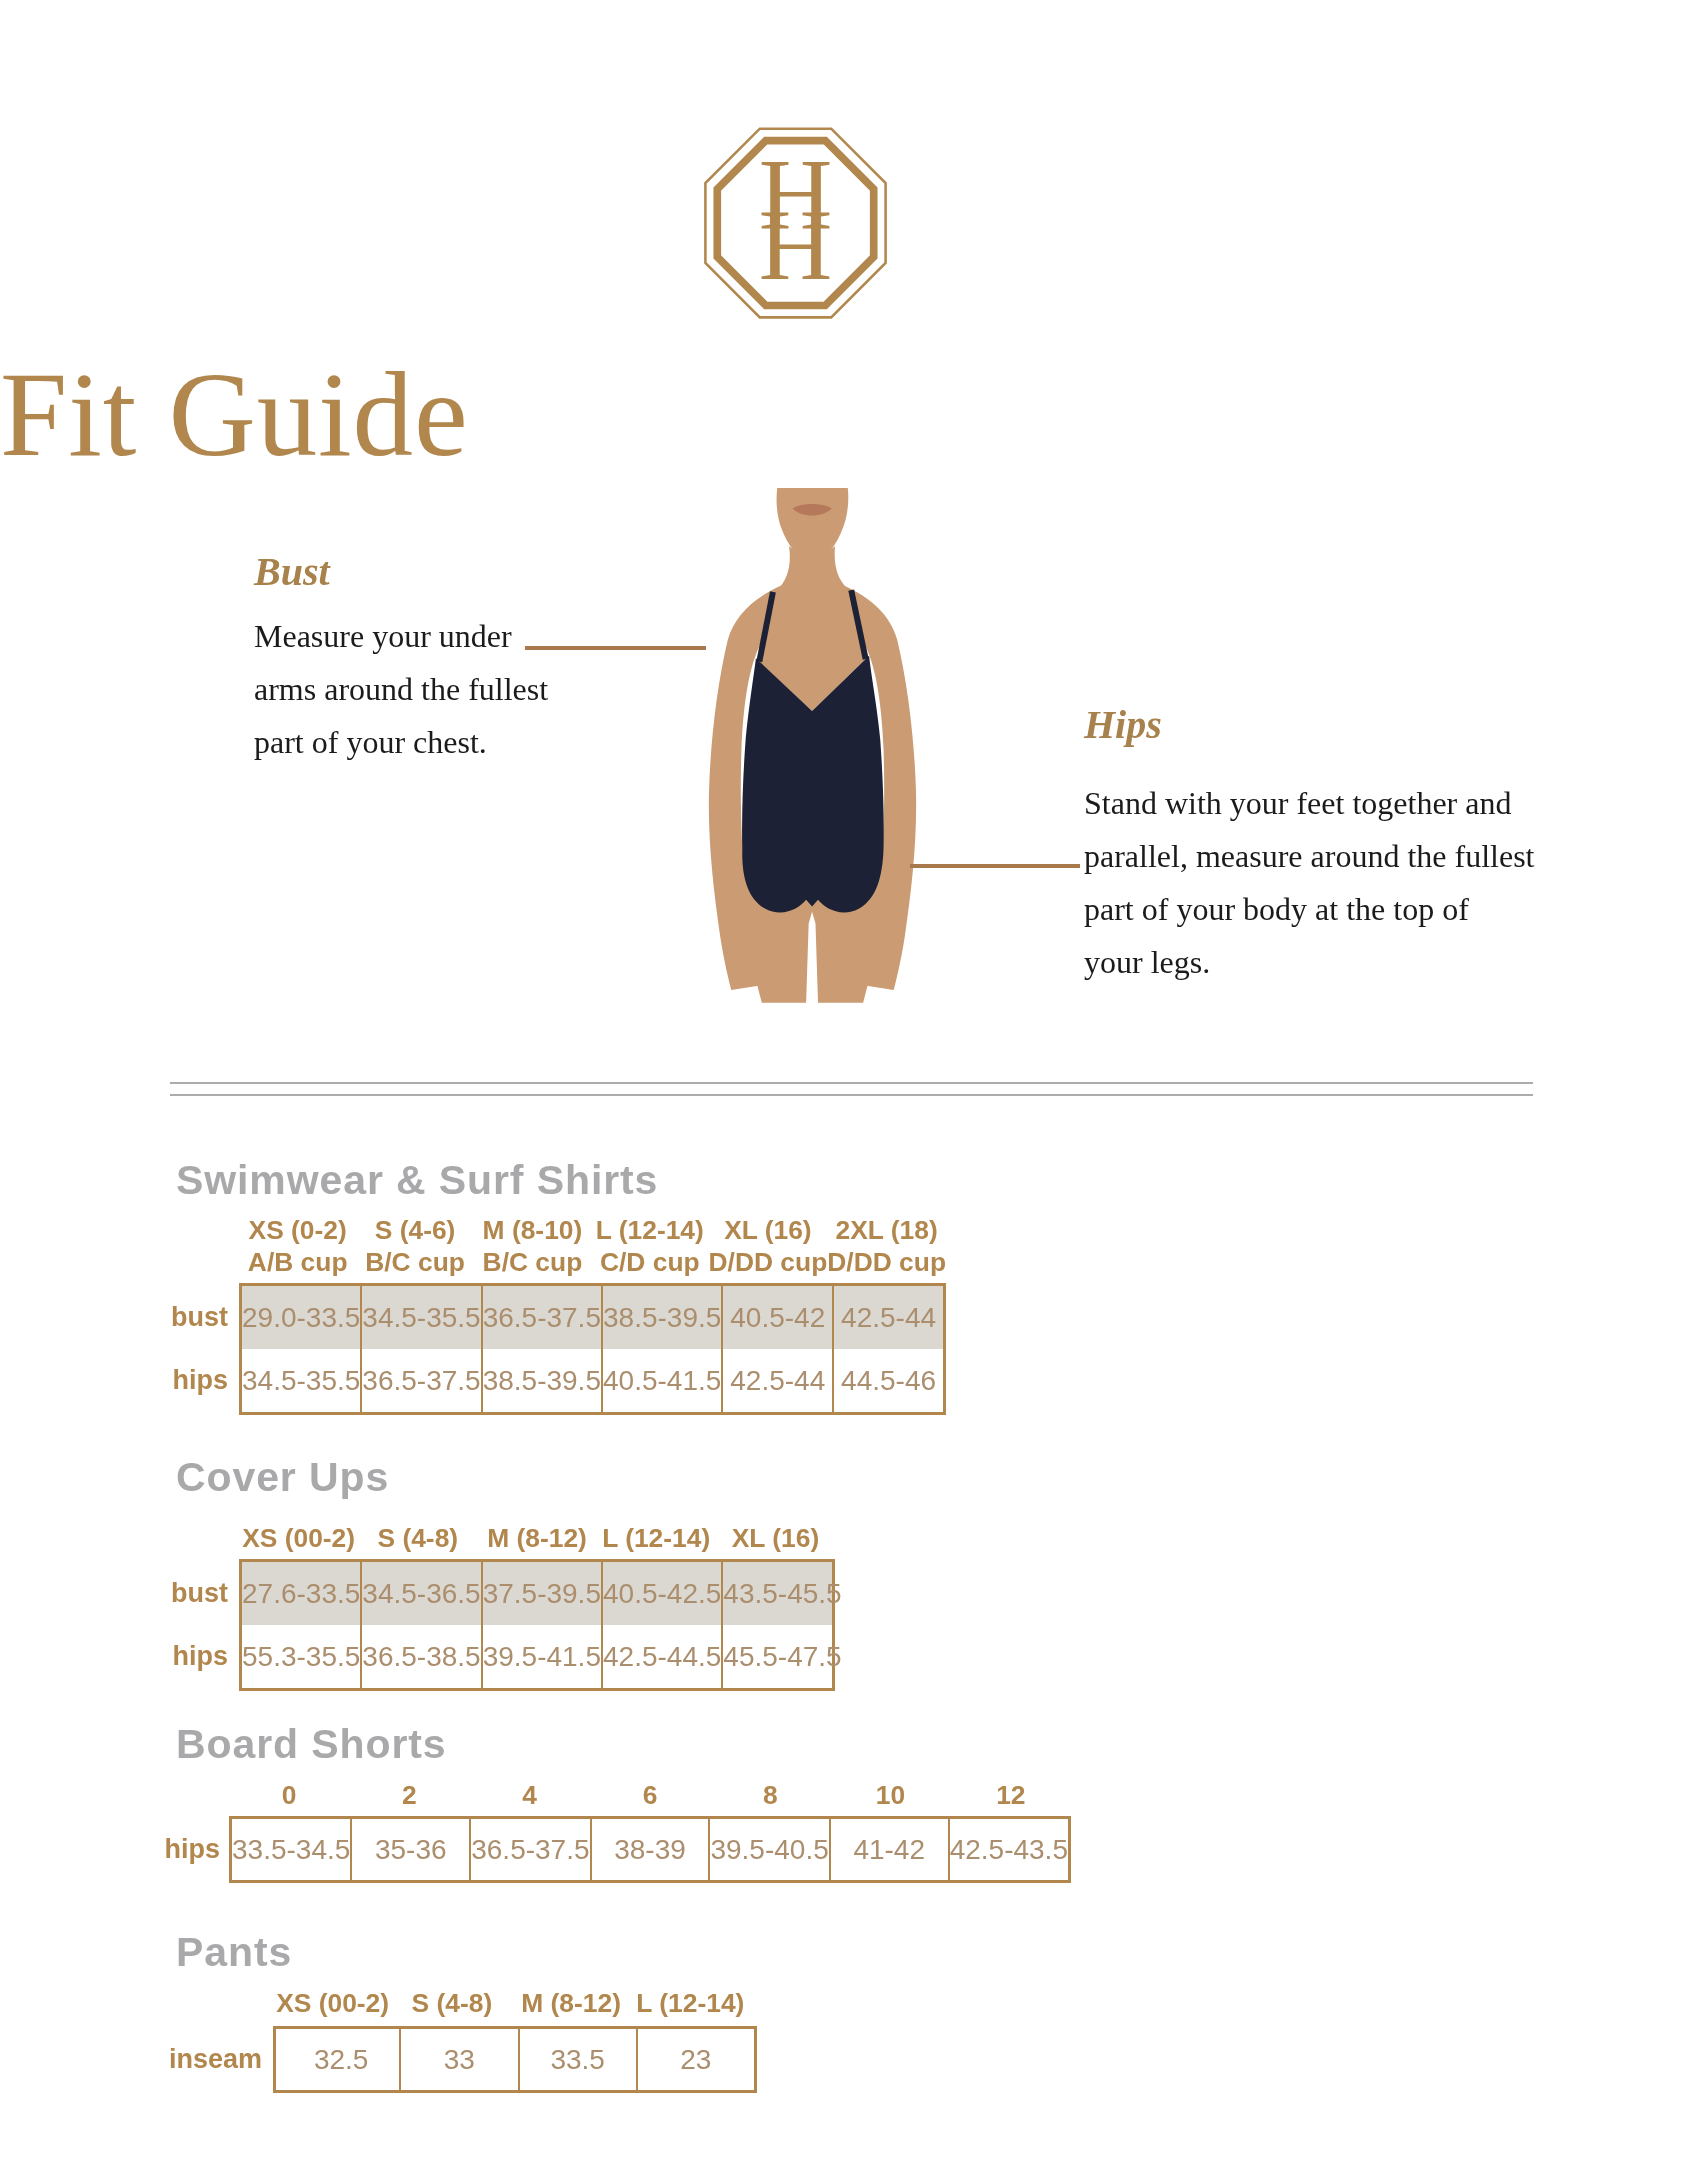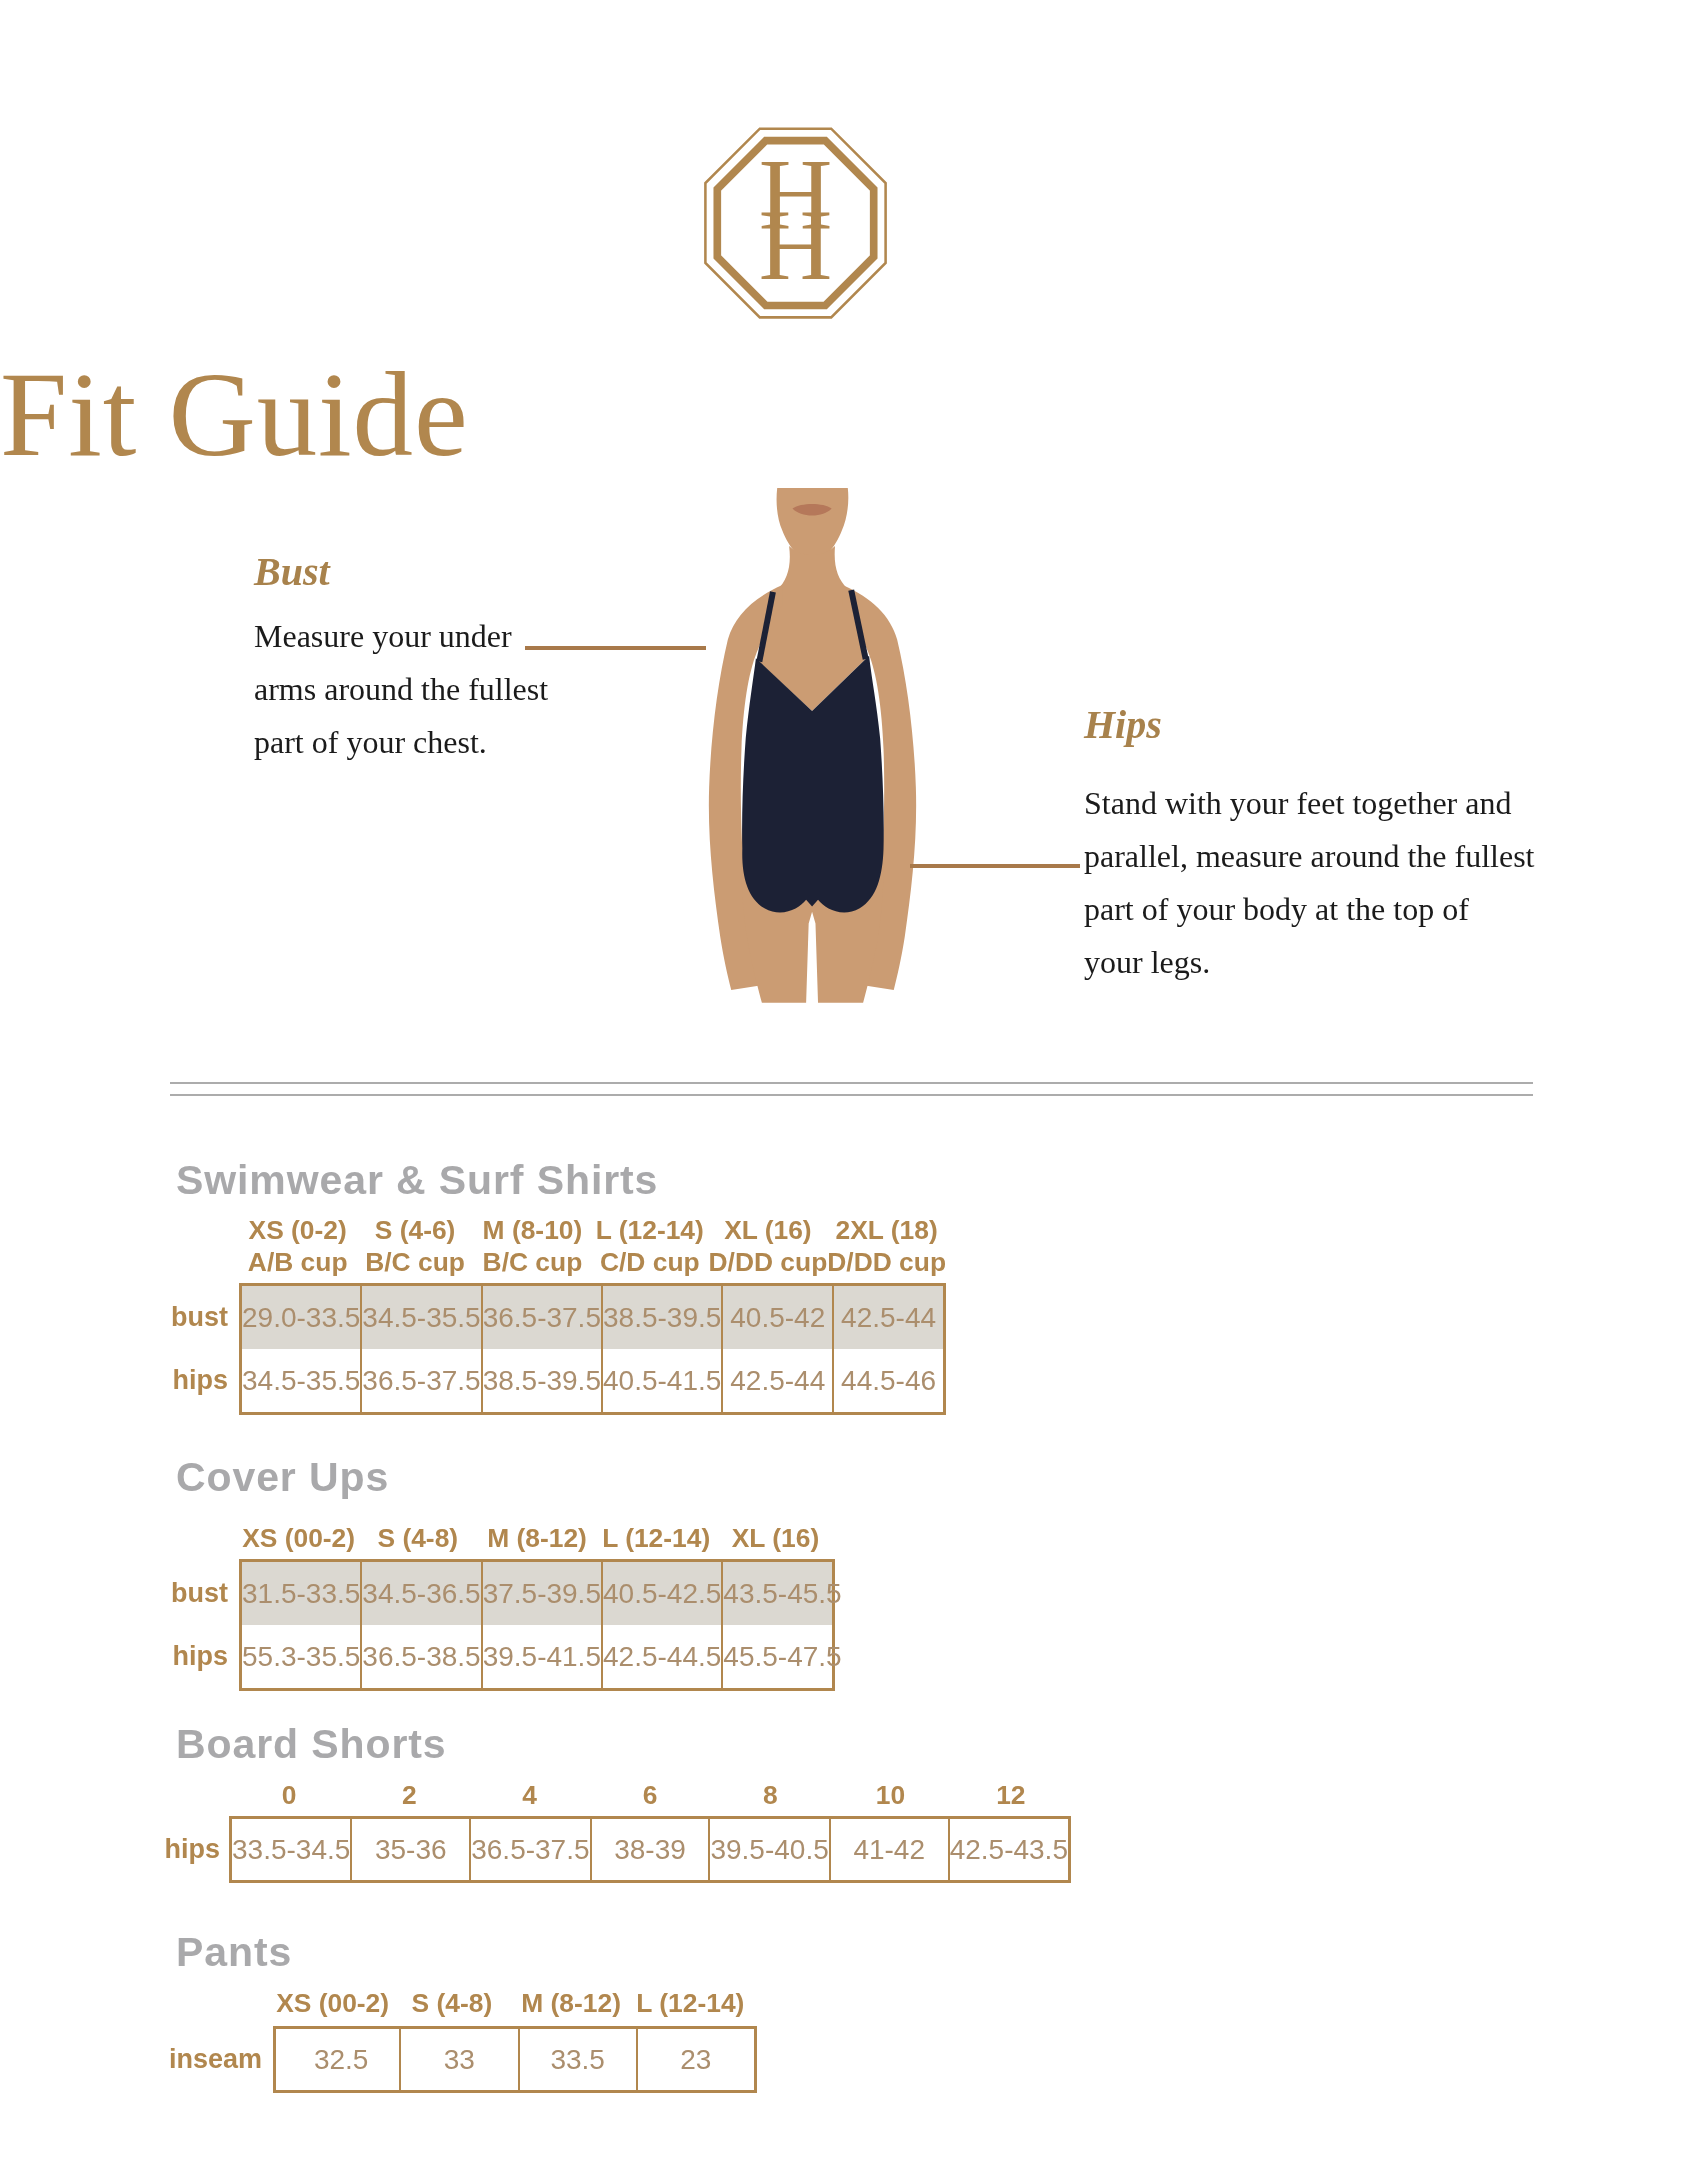--- a/index.html
+++ b/index.html
@@ -164,21 +164,21 @@
     <div class="colh">
       <div>XL (16)</div>
     </div>
   </div>
 <div class="abs labels" style="left:136px;top:1562px;width:92px;">
     <div class="rowlab">bust</div>
     <div class="rowlab">hips</div>
   </div>
 <div class="abs grid" style="left:239px;top:1559px;width:590px;">
     <div class="trow shaded">
-      <div class="tcell">31.5-33.5</div>
+      <div class="tcell">27.6-33.5</div>
       <div class="tcell">34.5-36.5</div>
       <div class="tcell">37.5-39.5</div>
       <div class="tcell">40.5-42.5</div>
       <div class="tcell">43.5-45.5</div>
     </div>
     <div class="trow">
       <div class="tcell">55.3-35.5</div>
       <div class="tcell">36.5-38.5</div>
       <div class="tcell">39.5-41.5</div>
       <div class="tcell">42.5-44.5</div>

